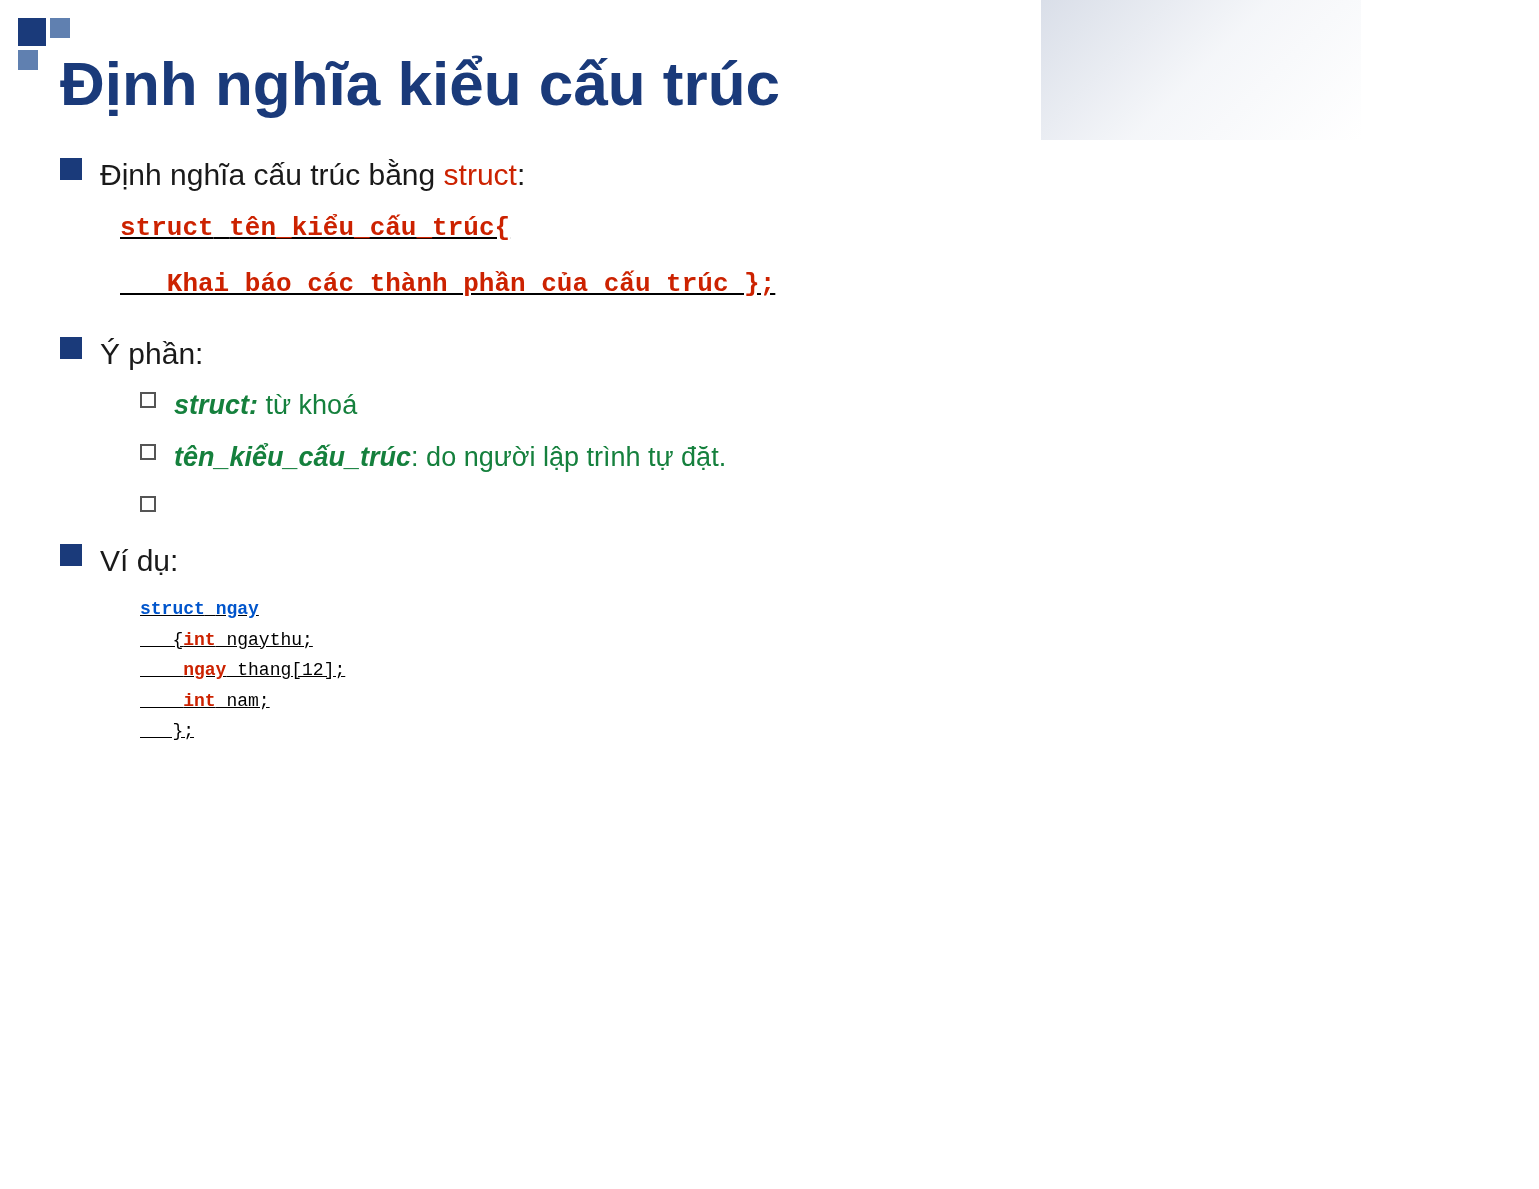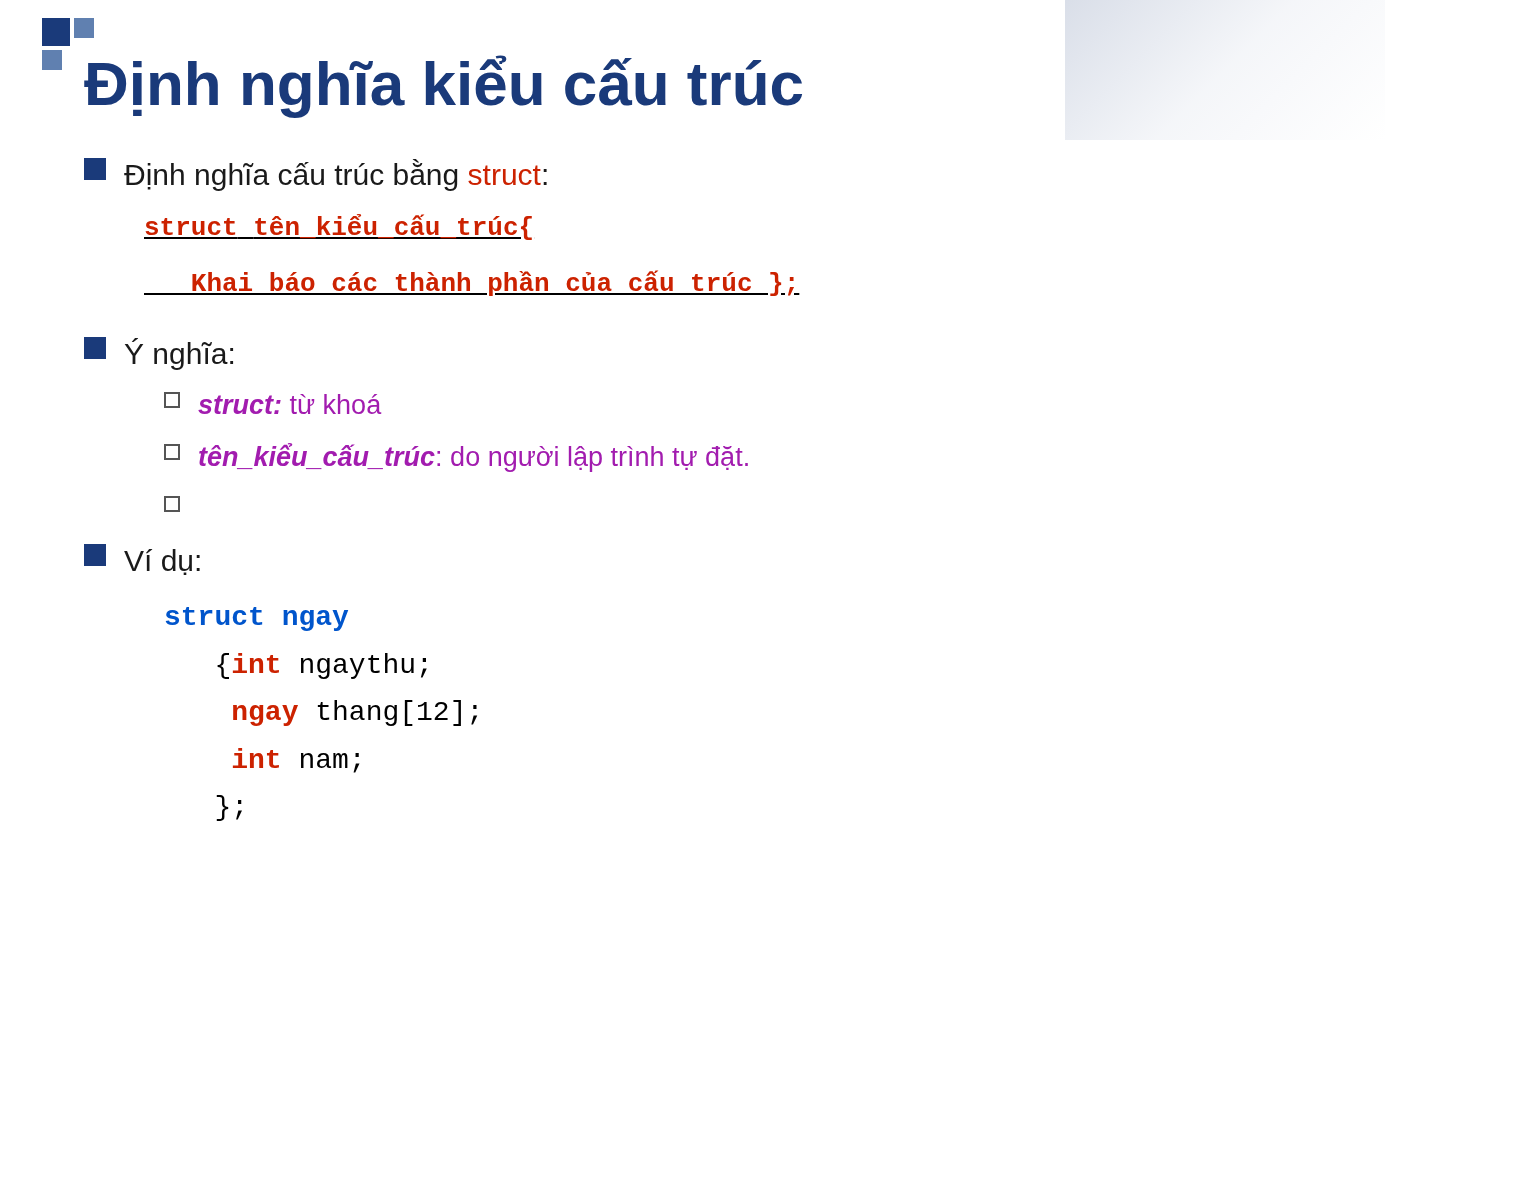--- a/index.html
+++ b/index.html
@@ -15,21 +15,20 @@
       font-family: Arial, sans-serif;
       overflow: hidden;
       position: relative;
     }
 
     .slide-container {
       width: 1361px;
       height: 1189px;
       background: #ffffff;
       position: relative;
-      margin-left: 24px;
     }
 
     
     .corner-decoration {
       position: absolute;
       top: 0;
       right: 0;
       width: 320px;
       height: 140px;
       background: linear-gradient(135deg, rgba(180,190,210,0.5) 0%, rgba(220,225,235,0.3) 50%, rgba(255,255,255,0) 100%);
@@ -150,36 +149,37 @@
       height: 16px;
       border: 2px solid #555;
       margin-right: 18px;
       margin-top: 5px;
       flex-shrink: 0;
       background: transparent;
     }
 
     .sub-bullet-text {
       font-size: 27px;
-      color: #a21caf;
+      color: #15803d;
       line-height: 1.4;
     }
 
     .bold-italic {
       font-weight: bold;
       font-style: italic;
     }
 
     
     .example-code {
       font-family: 'Courier New', Courier, monospace;
-      font-size: 28px;
+      font-size: 18px;
       margin-left: 80px;
       margin-top: 10px;
       line-height: 1.7;
+      text-decoration: underline;
     }
   </style>
 </head>
 <body>
 
 <div class="slide-container">
 
   <div class="corner-decoration"></div>
 
   <div class="left-decoration">
@@ -205,21 +205,21 @@
       <div class="code-block">
         <div><span class="code-red">struct</span> <span class="code-red">tên_kiểu_cấu_trúc{</span></div>
         <div style="height: 14px;"></div>
         <div><span class="code-red">&nbsp;&nbsp;&nbsp;Khai báo các thành phần của cấu trúc };</span></div>
       </div>
     </div>
 
     <div class="bullet-section">
       <div class="main-bullet">
         <div class="main-bullet-icon"></div>
-        <div class="main-bullet-text">Ý nghĩa:</div>
+        <div class="main-bullet-text">Ý phần:</div>
       </div>
       <div class="sub-bullets">
 
         <div class="sub-bullet">
           <div class="sub-bullet-icon"></div>
           <div class="sub-bullet-text">
             <span class="bold-italic">struct:</span><span> từ khoá</span>
           </div>
         </div>
 

